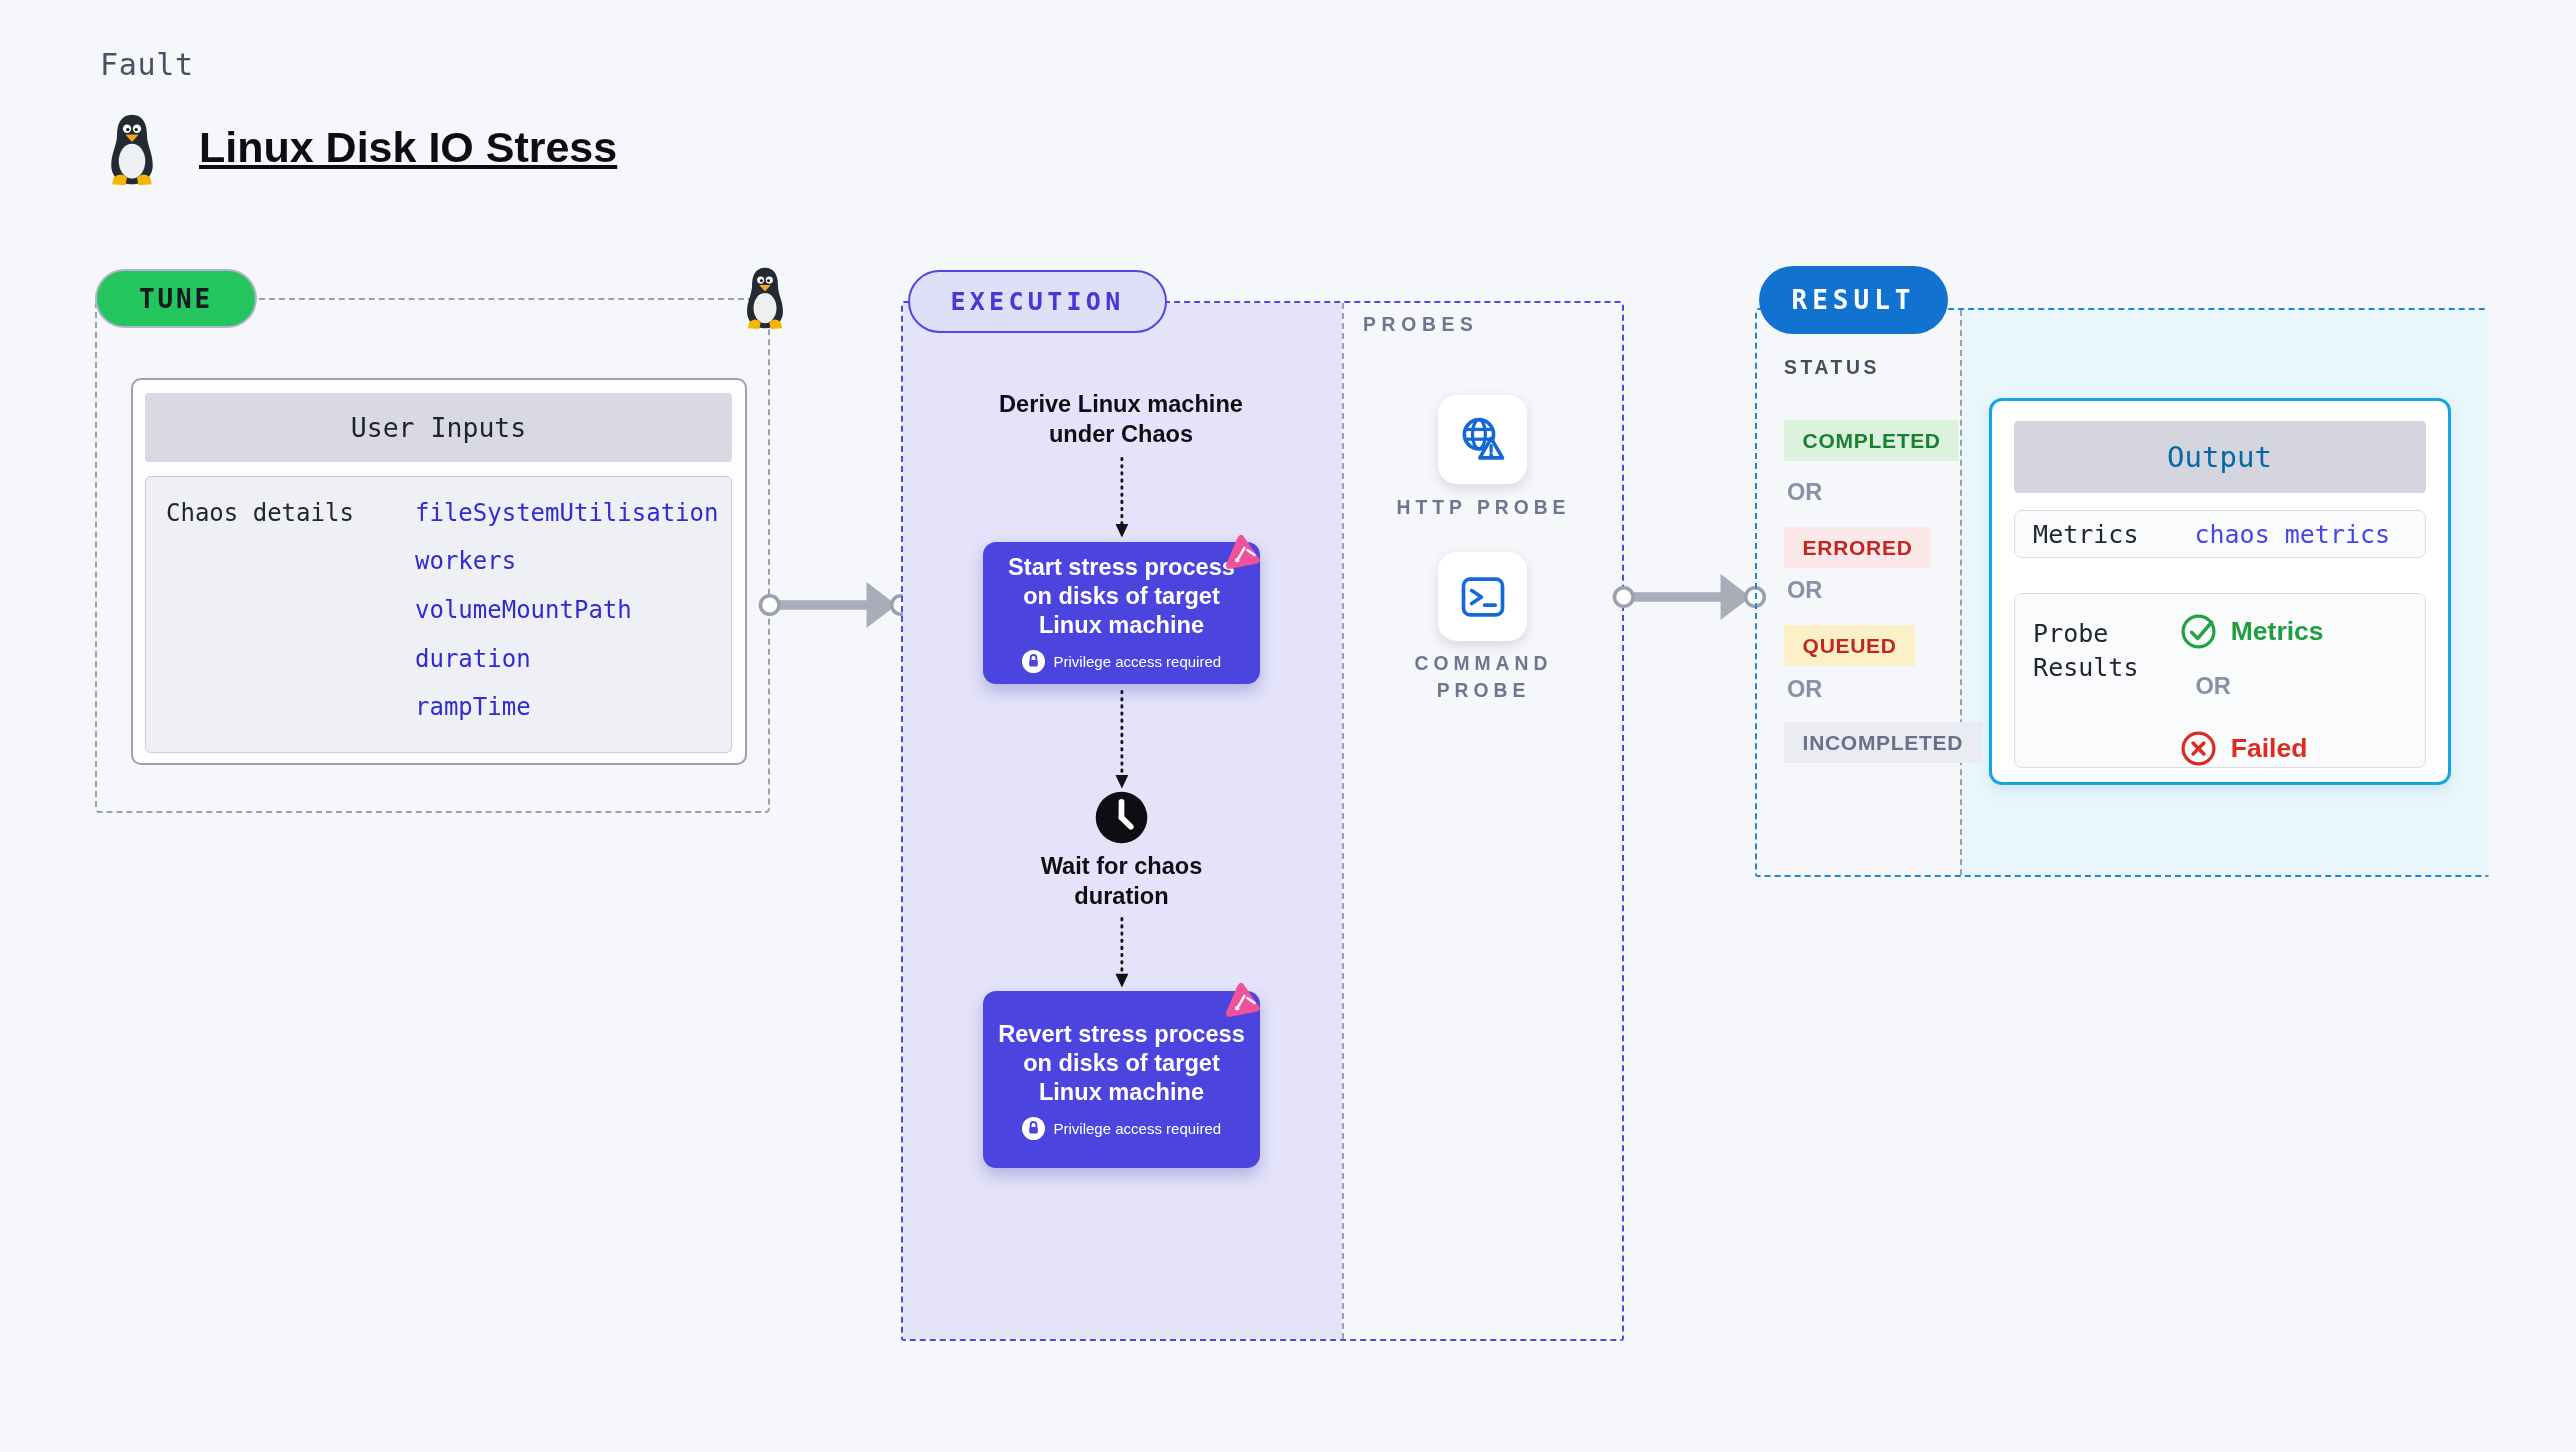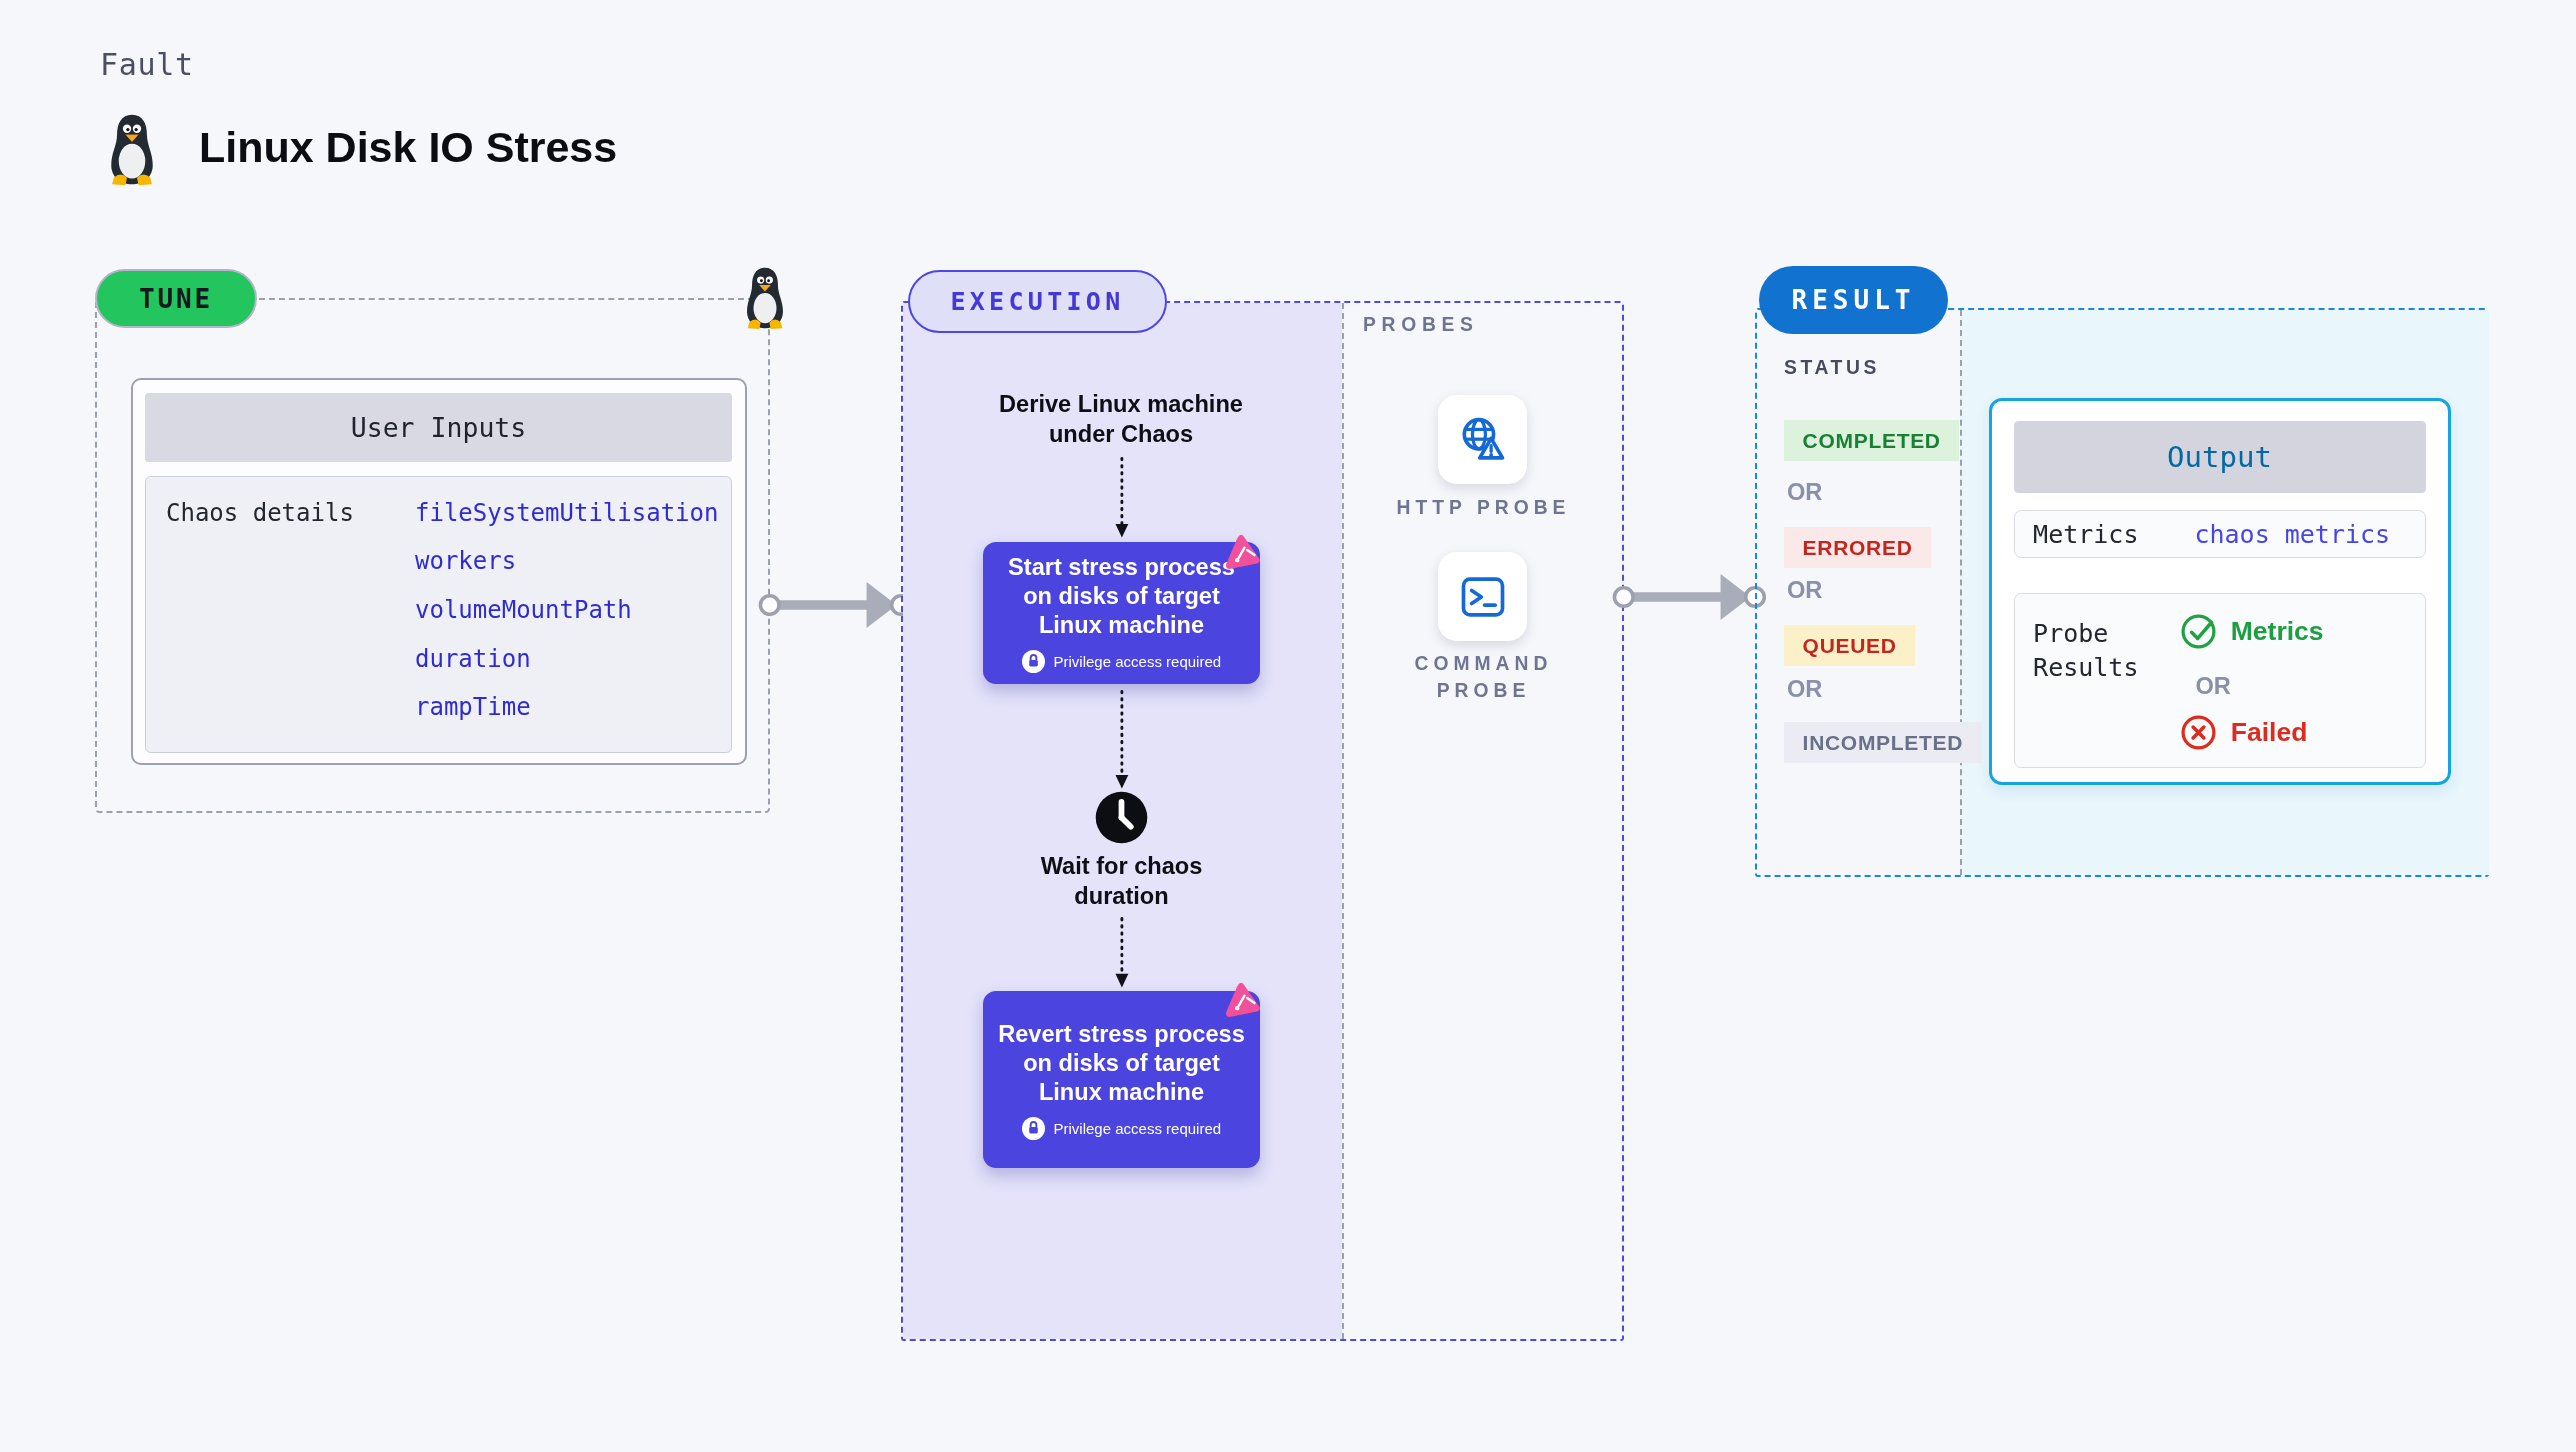--- a/index.html
+++ b/index.html
@@ -9,21 +9,21 @@
     background:#f6f7fa;
     font-family:"Liberation Sans", sans-serif;
     overflow:hidden;
     color:#15181f;
   }
   .abs { position:absolute; }
   .mono { font-family:"DejaVu Sans Mono", monospace; }
 
   
   .kicker { left:100px; top:47px; font-size:30px; color:#4a4f63; letter-spacing:0.7px; }
-  .page-title { left:199px; top:123px; font-size:43px; font-weight:bold; color:#0b0d12; }
+  .page-title { left:199px; top:123px; font-size:43px; font-weight:bold; color:#0b0d12;text-decoration:underline; }
   .tux-big { left:105px; top:113px; width:54px; height:73px; }
   .tux-small { left:742px; top:266px; width:46px; height:64px; z-index:3; }
 
   
   .tune-box { left:95px; top:298px; width:675px; height:515px; border:2.1px dashed #9aa0ae; border-radius:4.3px; }
   .pill {
     display:flex; align-items:center; justify-content:center;
     border-radius:34px; font-weight:bold; letter-spacing:2.9px; z-index:2;
   }
   .tune-pill { left:95px; top:269px; width:162px; height:59px; background:#22c55e; border:2.1px solid #b4b4cb; font-size:26px; color:#15181f; }
@@ -90,21 +90,21 @@
   .output-header { left:21.5px; top:20px; width:412px; height:72px; background:#d4d4df; border-radius:4.3px;
                    display:flex; align-items:center; justify-content:center; font-size:29px; color:#0369a1; }
   .output-row { left:21.5px; width:412px; background:#fafbfd; border:1.4px solid #d8dbe4; border-radius:7.2px; }
   .metrics-row { top:109px; height:48px; display:flex; align-items:center; }
   .metrics-label { margin-left:18.6px; font-size:25px; color:#22262f; }
   .metrics-value { margin-left:56px; font-size:25px; color:#4845e8; }
   .probe-results-row { top:192px; height:175px; }
   .probe-results-label { left:18.6px; top:23px; width:129px; font-size:25px; line-height:34px; color:#22262f; }
   .result-item { display:flex; align-items:center; gap:14.3px; }
   .passed-item { left:165px; top:18.6px; }
-  .failed-item { left:165px; top:120px; }
+  .failed-item { left:165px; top:136px; }
   .passed-text { font-size:26.5px; font-weight:bold; color:#1f9e41; }
   .failed-text { font-size:26.5px; font-weight:bold; color:#dc2b1f; }
   .or-probe { left:181px; top:79px; }
 </style>
 </head>
 <body>
 
 <div class="abs mono kicker">Fault</div>
 <svg class="abs tux-big" viewBox="0 0 64 88">
   <path d="M32 2 C19 2 14 13 14 26 C14 39 7 48 7 63 C7 77 18 86 32 86 C46 86 57 77 57 63 C57 48 50 39 50 26 C50 13 45 2 32 2 Z" fill="#232a31"></path>

